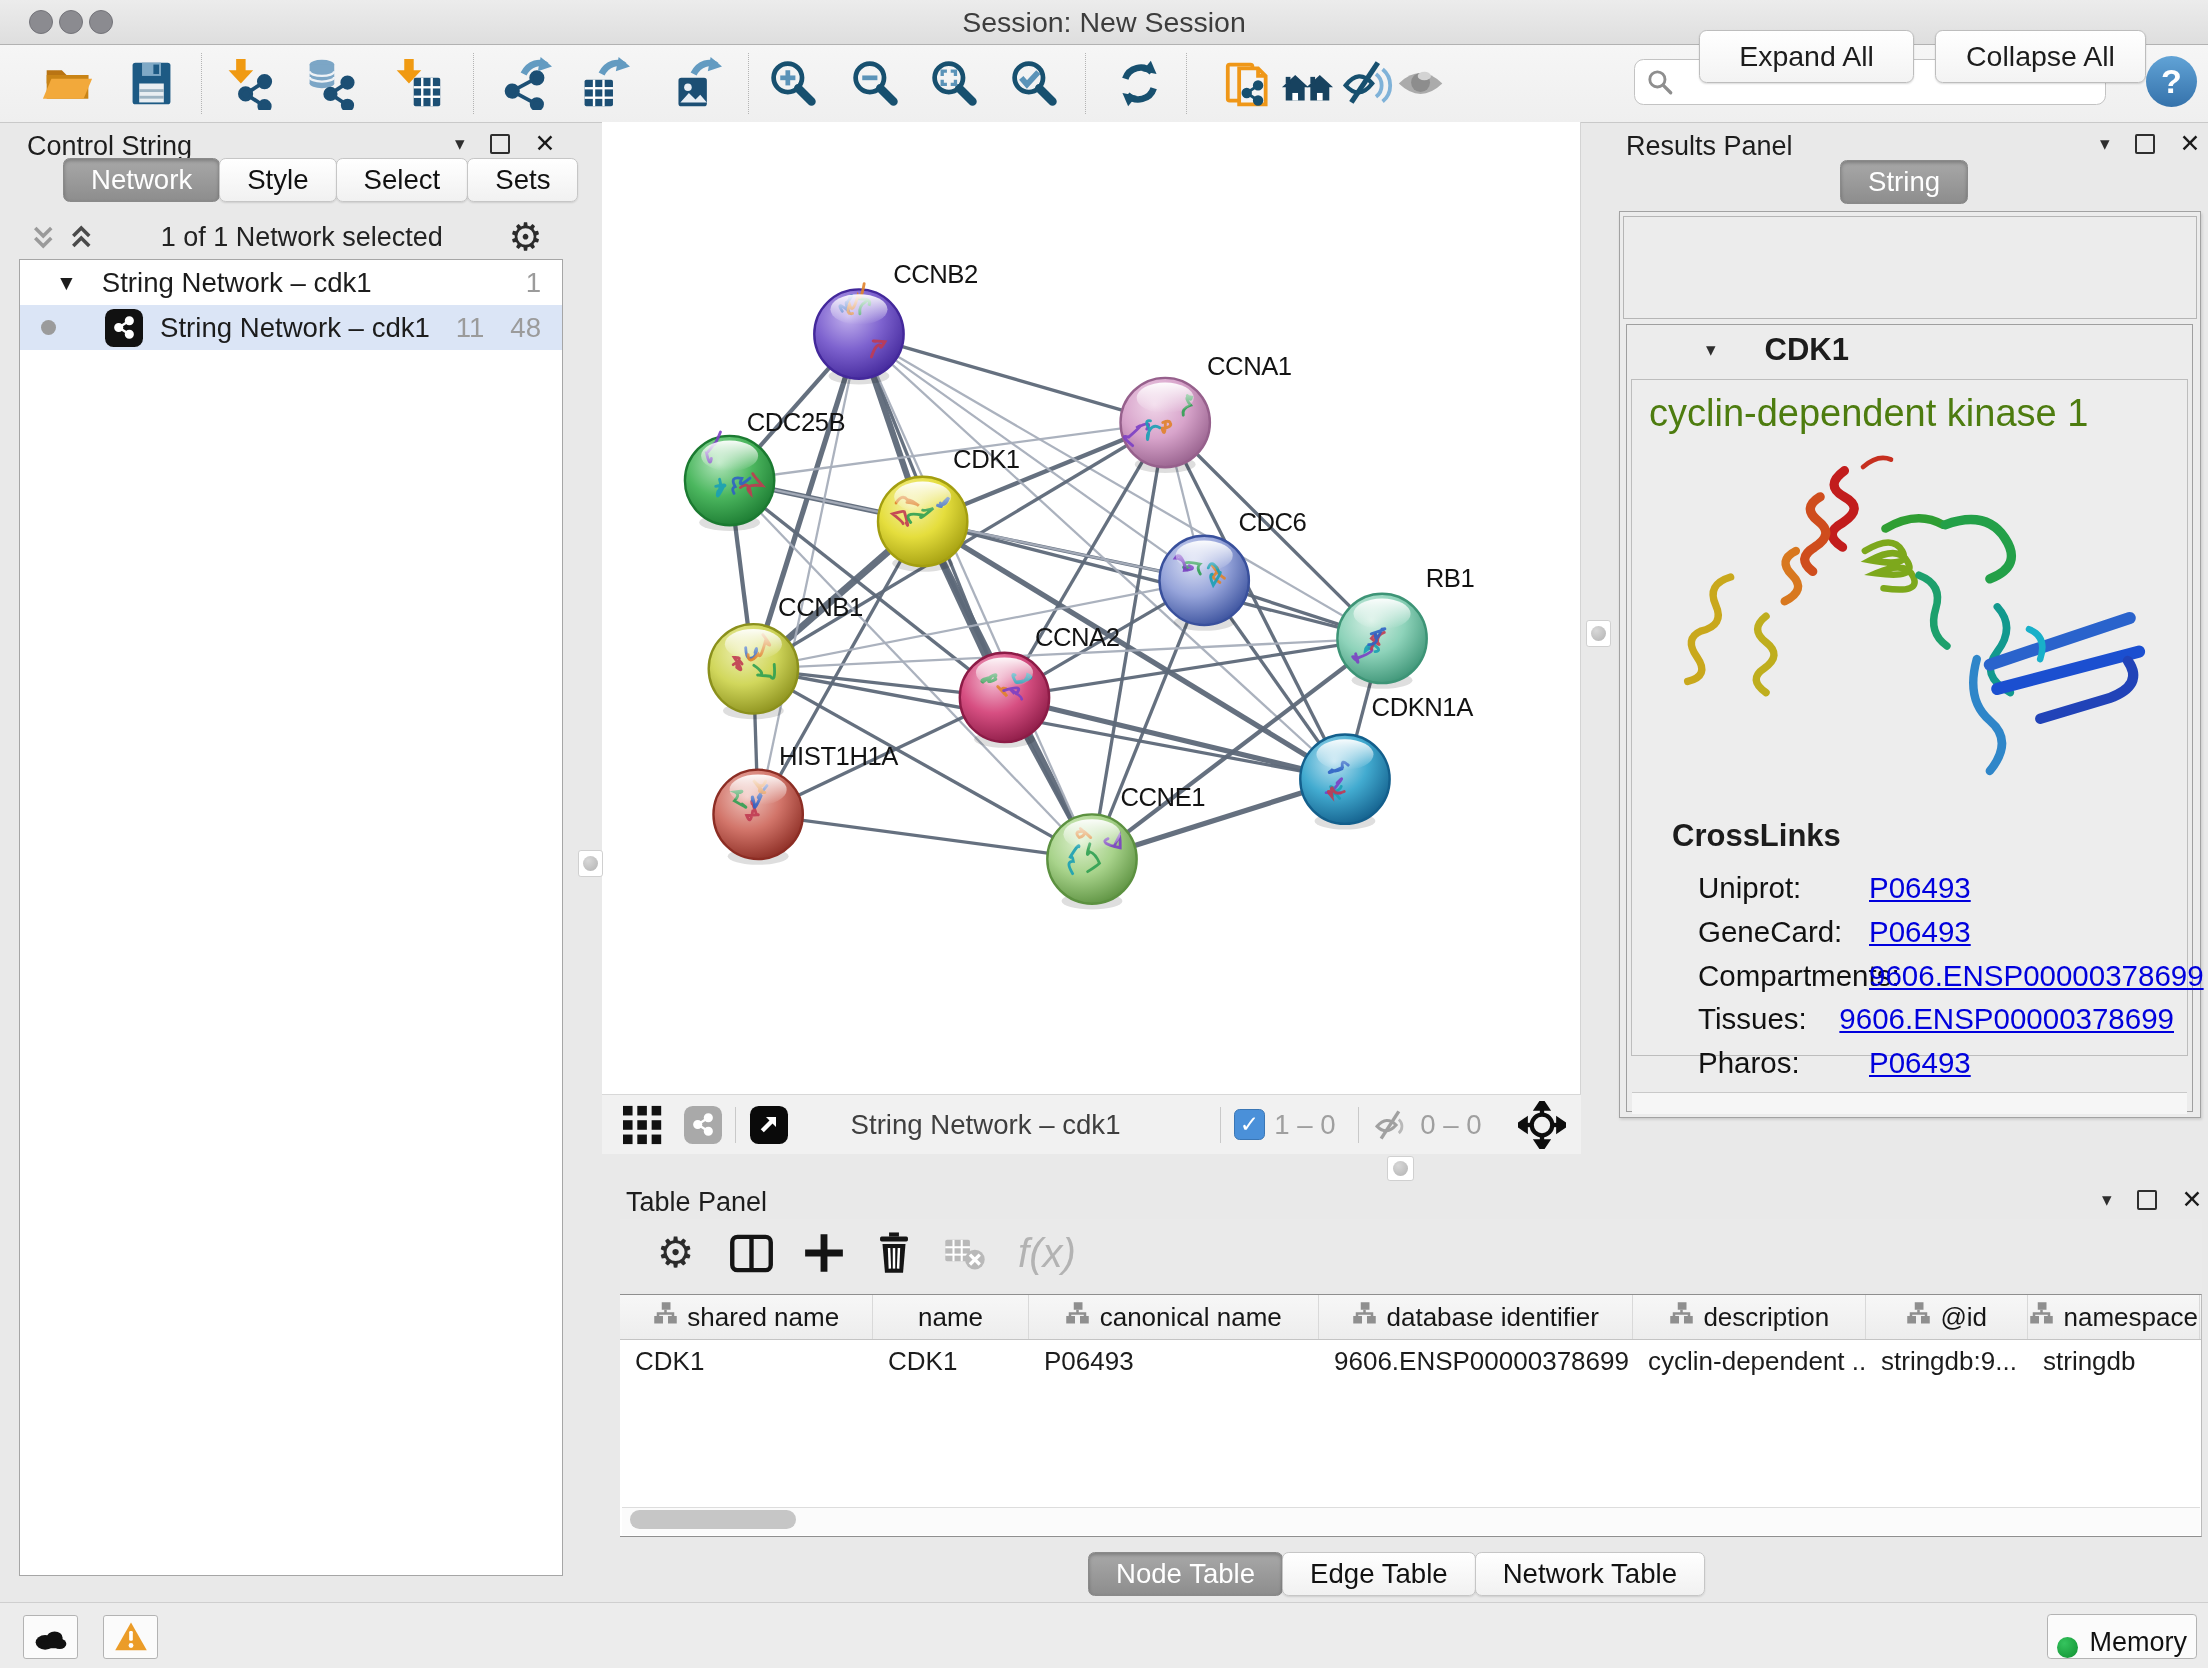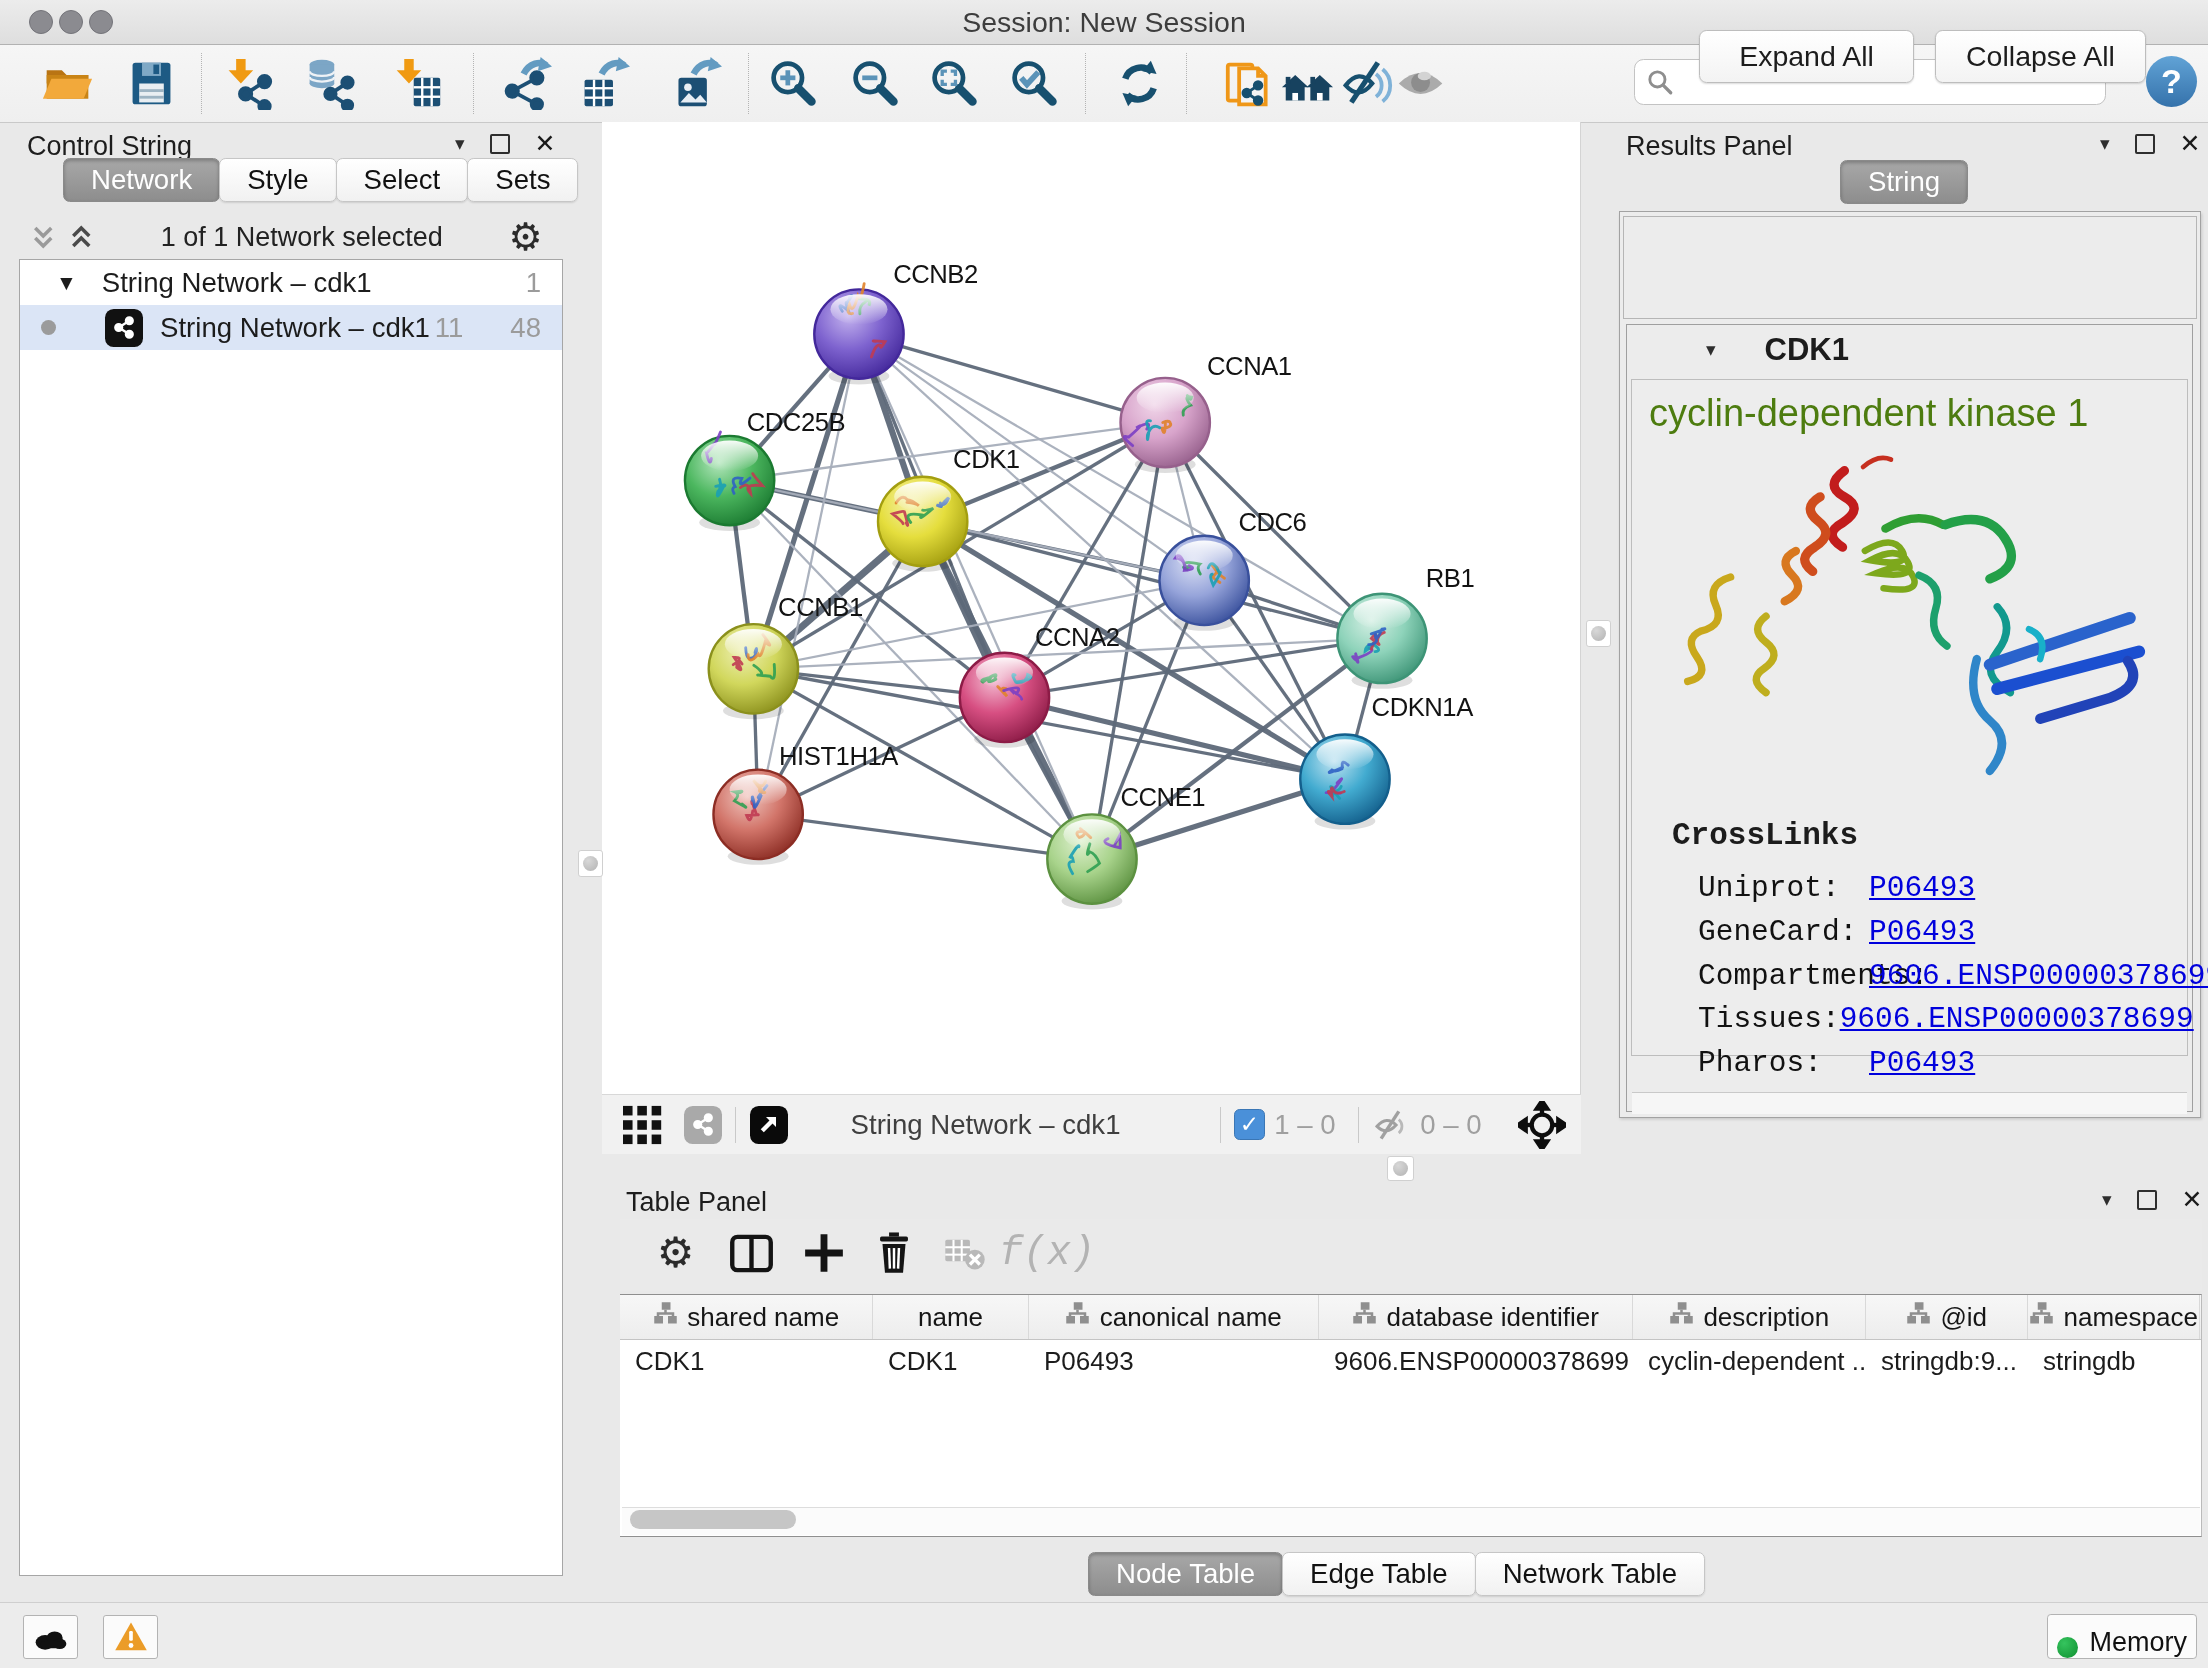--- a/index.html
+++ b/index.html
@@ -83,21 +83,21 @@
     box-sizing:border-box;box-shadow:1px 1.9px 2.9px rgba(0,0,0,.15);}
   #rp-btnbox{left:1623px;top:216px;width:574px;height:103px;border:1px solid #b5b5b5;box-sizing:border-box;}
   .rp-btn{position:absolute;top:30px;height:51px;line-height:51px;text-align:center;font-size:28.5px;
     background:linear-gradient(#ffffff,#f3f3f3);border:1px solid #bdbdbd;border-radius:7.6px;
     box-shadow:0 1px 1.9px rgba(0,0,0,.15);}
   #rp-gene-box{left:1626px;top:324px;width:567px;height:788px;border:1px solid #9f9f9f;box-sizing:border-box;}
   #rp-gene-head{left:1626px;top:324px;width:567px;height:51px;display:flex;align-items:center;}
   #rp-gene-name{font-size:31px;font-weight:bold;margin-left:49px;}
   #rp-inner{left:1631px;top:379px;width:557px;height:677px;border:1px solid #bdbdbd;background:#ededed;box-sizing:border-box;}
   #rp-desc{left:1649px;top:392px;font-size:38px;color:#4d7c0f;}
-  .serif{font-family:Liberation Mono, monospace;}
+  .serif{font-family:Liberation Sans, sans-serif;}
   #rp-xl-head{left:1672px;top:818px;font-size:31px;font-weight:bold;}
   .xl-row{position:absolute;left:1698px;width:476px;height:44px;font-size:29.5px;display:flex;}
   .xl-row .xl-label{width:171px;color:#111;}
   .xl-row a{color:#0000dd;text-decoration:underline;}
   #rp-strip{left:1632px;top:1092px;width:555px;height:21px;background:#f6f6f6;border-top:1px solid #c9c9c9;}
 
   
   #tp-title{left:626px;top:1187px;}
   #tp-ctl{left:2102px;top:1185px;}
   #tp-toolbar{left:620px;top:1219px;width:1582px;height:72px;background:#eaeaea;}
@@ -359,21 +359,21 @@
             <g stroke="#fff" stroke-width="5" fill="#fff">
               <line x1="38" y1="14" x2="16" y2="28"></line>
               <line x1="16" y1="28" x2="38" y2="42"></line>
               <circle cx="38" cy="14" r="7"></circle>
               <circle cx="16" cy="28" r="7"></circle>
               <circle cx="38" cy="42" r="7"></circle>
             </g>
           </svg>
       </span>
       <span style="margin-left:17px;flex:1">String Network – cdk1</span>
-      <span class="cnt" style="margin-right:47px">11</span>
+      <span class="cnt" style="margin-right:26px">11</span>
       <span class="cnt" style="margin-right:21px">48</span>
     </div>
   </div>
 
   <div class="abs" id="canvas">
     <svg id="net-svg" width="979" height="972" viewBox="0 0 1029 1022">
         <defs>
           <linearGradient id="gloss" x1="0" y1="0" x2="0" y2="1">
             <stop offset="0%" stop-color="#ffffff" stop-opacity="0.95"></stop>
             <stop offset="100%" stop-color="#ffffff" stop-opacity="0"></stop>

